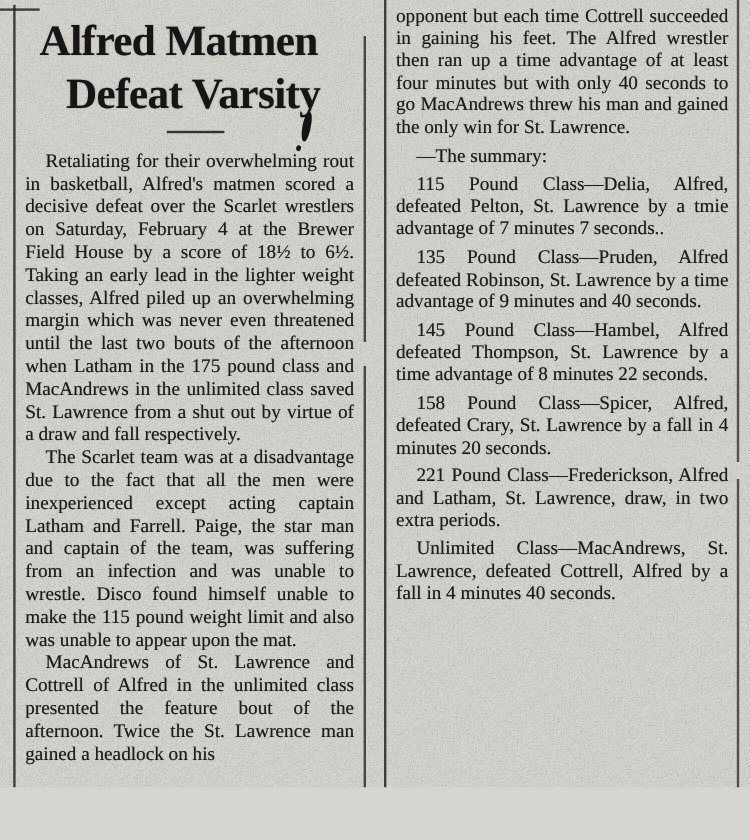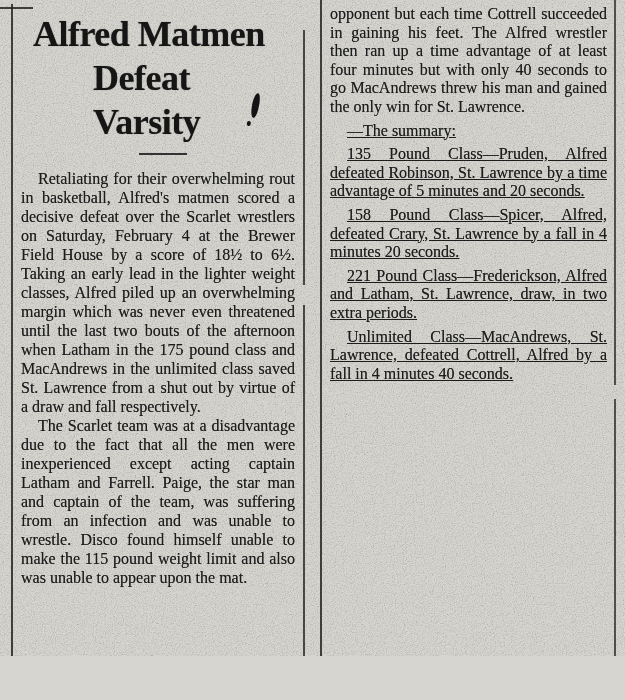--- a/index.html
+++ b/index.html
@@ -34,21 +34,21 @@
   
   .headline {
     font-weight: bold;
     font-size: 36px;
     letter-spacing: -0.5px;
     line-height: 44px;
     color: #161616;
     text-shadow: 0 0 1px rgba(20,20,20,.55);
   }
   .headline .l1 { margin-left: 12px; }
-  .headline .l2 { margin-left: 72px; }
+  .headline .l2 { margin-left: 34px; }
   .hl-rule {
     width: 48px; height: 2px; background: #222;
     margin: 9px 0 4px 118px; opacity: .9;
   }
   .ink-mark {
     position: absolute; left: 252px; top: 93px; width: 7px; height: 25px;
     background: #141414; border-radius: 45% 55% 40% 60%;
     transform: rotate(13deg);
   }
   .ink-mark::after {
@@ -61,21 +61,21 @@
     text-align: justify;
     text-justify: inter-word;
     font-size: 16px;
     text-shadow: 0 0 .6px rgba(25,25,25,.6);
   }
   .col-left  { left: 21px;  top: 12px; width: 274px; line-height: 19px; }
   .col-right { left: 330px; top: 5px;  width: 277px; line-height: 18.6px; }
   .col p { text-indent: 17px; }
   .col p.no-indent { text-indent: 0; }
   .body-start { margin-top: 14px; }
-  .col-right p + p { margin-top: 5px; text-decoration: underline; }
+  .col-right p + p { margin-top: 5px; }
   .summary-label { margin-top: 6px; }
   
   .grain {
     position: absolute; inset: 0;
     mix-blend-mode: multiply;
     opacity: .40;
     pointer-events: none;
   }
 </style>
 </head>
@@ -90,28 +90,31 @@
   <div class="vrule rule-right"></div>
 
   <div class="col col-left">
     <div class="headline">
       <div class="l1">Alfred Matmen</div>
       <div class="l2">Defeat Varsity</div>
     </div>
     <div class="hl-rule"></div>
     <p class="body-start">Retaliating for their overwhelming rout in basketball, Alfred's matmen scored a decisive defeat over the Scarlet wrestlers on Saturday, February 4 at the Brewer Field House by a score of 18½ to 6½. Taking an early lead in the lighter weight classes, Alfred piled up an overwhelming margin which was never even threatened until the last two bouts of the afternoon when Latham in the 175 pound class and MacAndrews in the unlimited class saved St. Lawrence from a shut out by virtue of a draw and fall respectively.</p>
     <p>The Scarlet team was at a disadvantage due to the fact that all the men were inexperienced except acting captain Latham and Farrell. Paige, the star man and captain of the team, was suffering from an infection and was unable to wrestle. Disco found himself unable to make the 115 pound weight limit and also was unable to appear upon the mat.</p>
+    <p>MacAndrews of St. Lawrence and Cottrell of Alfred in the unlimited class presented the feature bout of the afternoon.  Twice the St. Lawrence man gained a headlock on his</p>
   </div>
 
   <div class="ink-mark"></div>
 
   <div class="col col-right">
     <p class="no-indent">opponent but each time Cottrell succeeded in gaining his feet.  The Alfred wrestler then ran up a time advantage of at least four minutes but with only 40 seconds to go MacAndrews threw his man and gained the only win for St. Lawrence.</p>
     <p class="summary-label">—The summary:</p>
-    <p>135 Pound Class—Pruden, Alfred defeated Robinson, St. Lawrence by a time advantage of 5 minutes and 20 seconds.</p>
+    <p>115 Pound Class—Delia, Alfred, defeated Pelton, St.  Lawrence by a tmie advantage of 7 minutes 7 seconds..</p>
+    <p>135 Pound Class—Pruden, Alfred defeated Robinson, St. Lawrence by a time advantage of 9 minutes and 40 seconds.</p>
+    <p>145 Pound Class—Hambel, Alfred defeated Thompson, St. Lawrence by a time advantage of 8 minutes 22 seconds.</p>
     <p>158 Pound Class—Spicer, Alfred, defeated Crary, St. Lawrence by a fall in 4 minutes 20 seconds.</p>
     <p>221 Pound Class—Frederickson, Alfred and Latham, St. Lawrence, draw, in two extra periods.</p>
     <p>Unlimited Class—MacAndrews, St. Lawrence, defeated Cottrell, Alfred by a fall in 4 minutes 40 seconds.</p>
   </div>
 
   <svg class="grain" width="625" height="700" aria-hidden="true">
     <filter id="grainF">
       <feTurbulence type="fractalNoise" baseFrequency="0.9" numOctaves="2" stitchTiles="stitch"></feTurbulence>
       <feColorMatrix type="matrix" values="0 0 0 0 0.12  0 0 0 0 0.12  0 0 0 0 0.12  0.9 0.9 0.9 0 -1.25"></feColorMatrix>
     </filter>

